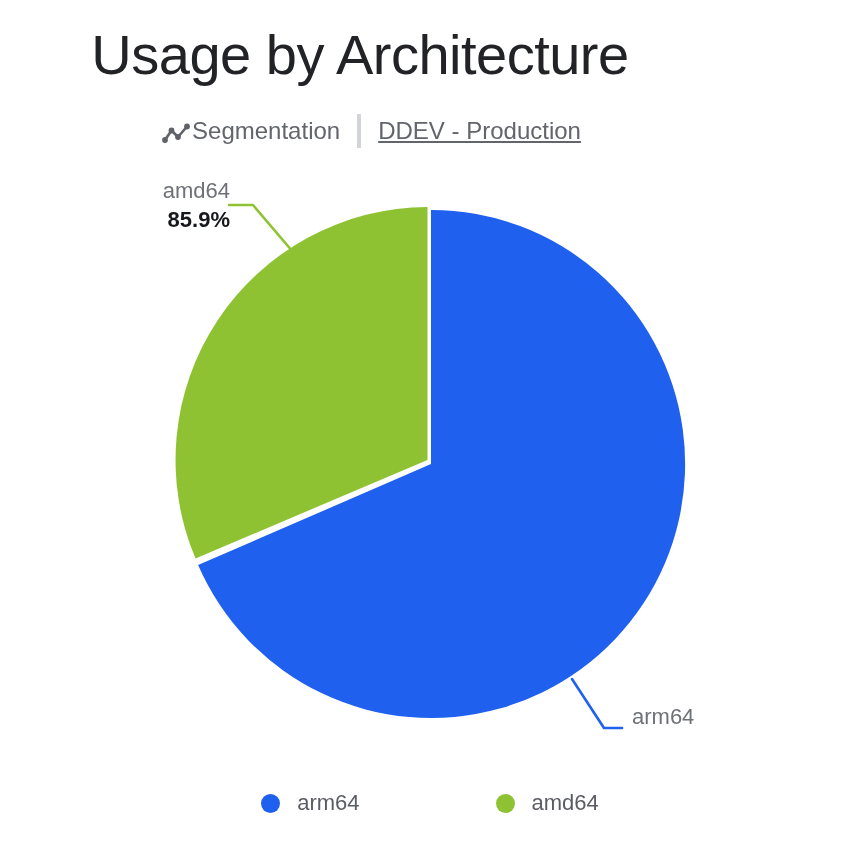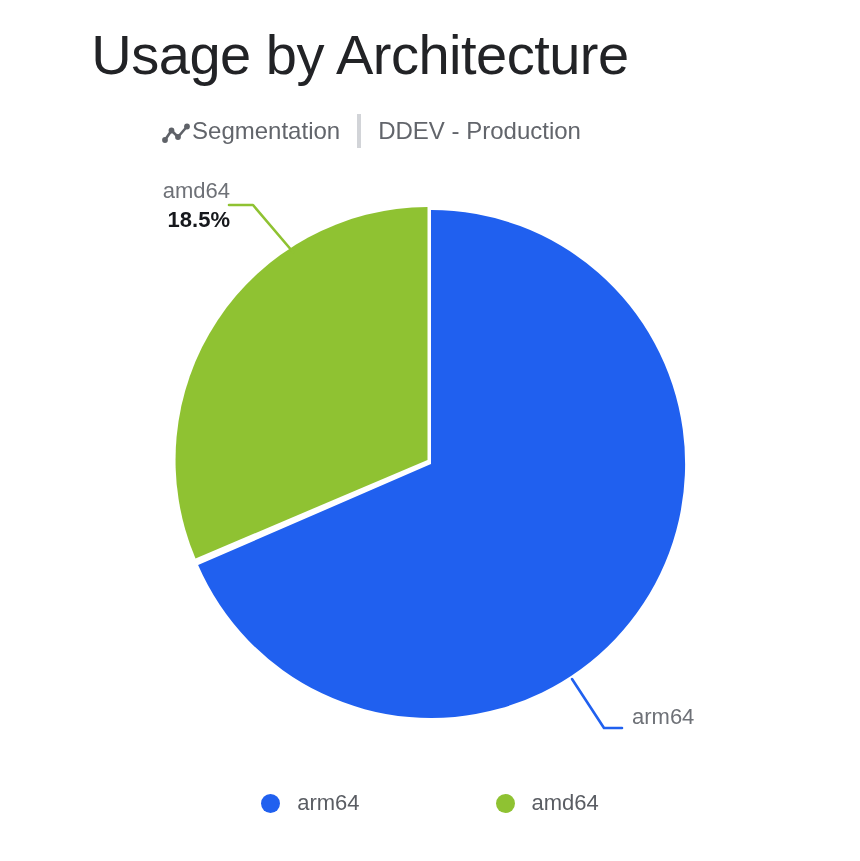--- a/index.html
+++ b/index.html
@@ -50,21 +50,21 @@
     line-height: 34px;
     color: #62656b;
     white-space: nowrap;
   }
   .subtitle-seg {
     display: flex;
     align-items: center;
     padding: 0 17px;
   }
   .subtitle-seg:first-child { padding-left: 0; }
-  .subtitle-seg:last-child  { padding-right: 0; }
+  .subtitle-seg:last-child  { padding-right: 0; text-decoration: underline; }
   .subtitle-divider {
     width: 2px;
     height: 34px;
     background: #d2d4d8;
     flex: 0 0 auto;
   }
   .trend-icon {
     display: inline-block;
     width: 28px;
     height: 22px;
@@ -178,21 +178,21 @@
 
     <path d="M 427.5 460 L 427.5 207 A 253 253 0 0 0 195.5 558.5 Z" fill="#8FC232"></path>
 
     <polyline points="293,252 253,205 229,205" fill="none" stroke="#8FC232" stroke-width="2.6" stroke-linecap="round" stroke-linejoin="round"></polyline>
 
     <polyline points="572,679 604,728 622,728" fill="none" stroke="#2060EF" stroke-width="2.6" stroke-linecap="round" stroke-linejoin="round"></polyline>
   </svg>
 
   <div class="callout" id="callout-amd64">
     <div class="cat">amd64</div>
-    <div class="pct">18.5%</div>
+    <div class="pct">85.9%</div>
   </div>
 
   <div class="callout" id="callout-arm64">
     <div class="cat">arm64</div>
   </div>
 
   <div class="legend">
     <div class="legend-item">
       <span class="legend-swatch" id="legend-swatch-arm64" style="background: rgb(32, 96, 239);"></span>
       <span class="legend-label">arm64</span>

